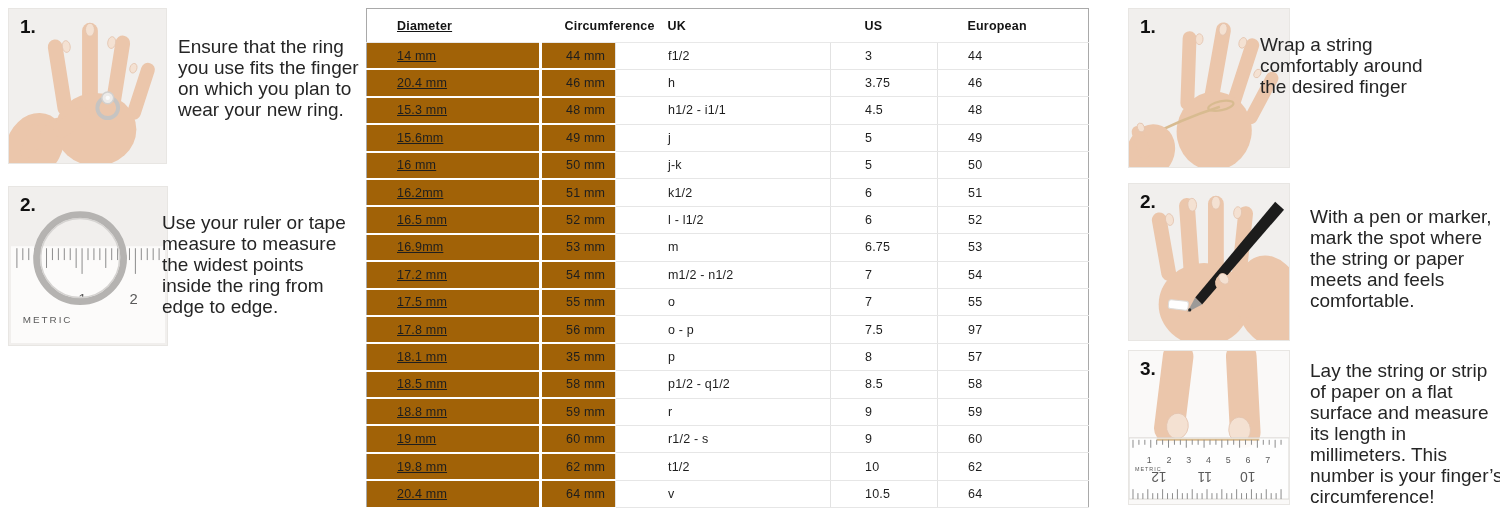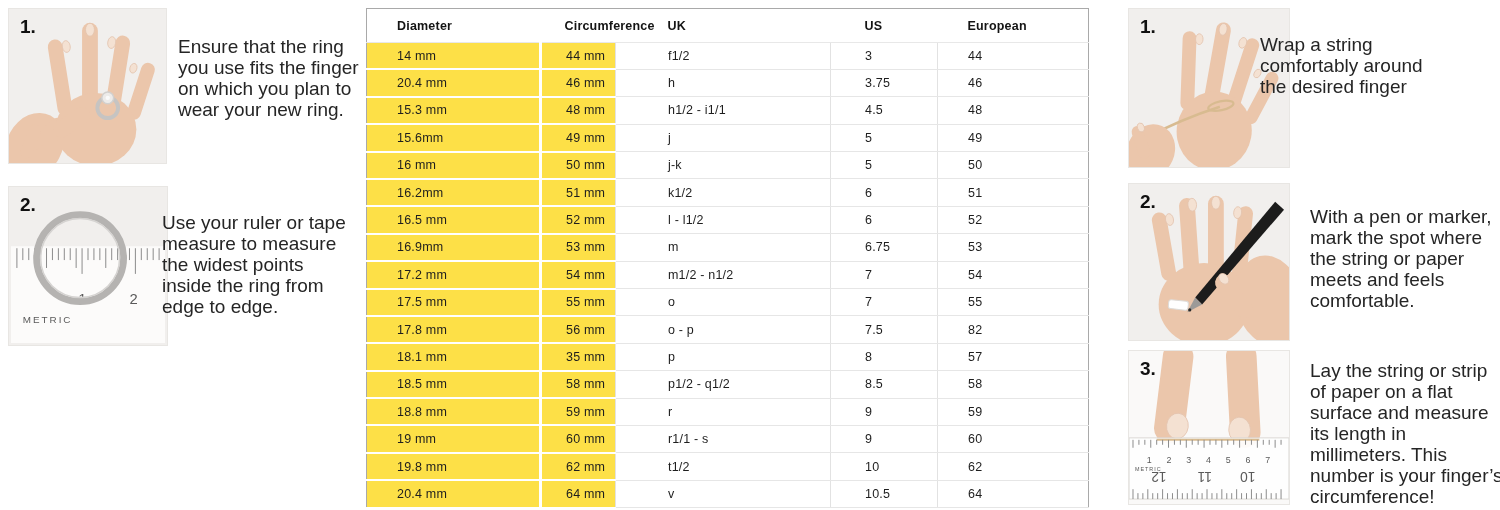--- a/index.html
+++ b/index.html
@@ -25,23 +25,23 @@
     font-size:12.5px;letter-spacing:0.2px;color:#1e1e1e;
   }
   #size-table th{
     height:33px;text-align:left;font-weight:bold;font-size:12.5px;color:#141414;
     white-space:nowrap;overflow:visible;background:#ffffff;border-bottom:1px solid #e8e8e8;
     padding:0;vertical-align:middle;
   }
   #size-table td{
     height:25.4px;padding:0;vertical-align:middle;white-space:nowrap;
   }
-  #size-table td.c0,#size-table td.c1{background:#fde047;border-bottom:2px solid #ffffff;}
+  #size-table td.c0,#size-table td.c1{background:#a16207;border-bottom:2px solid #ffffff;}
   #size-table td.c2,#size-table td.c3,#size-table td.c4{background:#ffffff;border-bottom:1px solid #e6e6e6;}
-  #size-table .c0{padding-left:30px;}
+  #size-table .c0{padding-left:30px;text-decoration:underline;}
   #size-table .c1{padding-left:24px;border-left:3px solid #ffffff;}
   #size-table .c2{padding-left:52px;border-left:1px solid #e2e2e2;}
   #size-table .c3{padding-left:34px;border-left:1px solid #e2e2e2;}
   #size-table .c4{padding-left:30px;border-left:1px solid #e2e2e2;}
   #size-table th.c1{border-left:none;}
   #size-table th.c2,#size-table th.c3,#size-table th.c4{border-left:none;}
   .skin{fill:#ebc6ab;}
   .nail{fill:#f4e1d2;stroke:#e3c3ae;stroke-width:0.8;}
   .ruler-tick{stroke:#8a8a8a;stroke-width:1;fill:none;}
   .ruler-num{fill:#5a5a5a;font-family:"Liberation Sans",sans-serif;}
@@ -179,21 +179,21 @@
           <td class="c1">55 mm</td>
           <td class="c2">o</td>
           <td class="c3">7</td>
           <td class="c4">55</td>
         </tr>
         <tr>
           <td class="c0">17.8 mm</td>
           <td class="c1">56 mm</td>
           <td class="c2">o - p</td>
           <td class="c3">7.5</td>
-          <td class="c4">82</td>
+          <td class="c4">97</td>
         </tr>
         <tr>
           <td class="c0">18.1 mm</td>
           <td class="c1">35 mm</td>
           <td class="c2">p</td>
           <td class="c3">8</td>
           <td class="c4">57</td>
         </tr>
         <tr>
           <td class="c0">18.5 mm</td>
@@ -205,21 +205,21 @@
         <tr>
           <td class="c0">18.8 mm</td>
           <td class="c1">59 mm</td>
           <td class="c2">r</td>
           <td class="c3">9</td>
           <td class="c4">59</td>
         </tr>
         <tr>
           <td class="c0">19 mm</td>
           <td class="c1">60 mm</td>
-          <td class="c2">r1/1 - s</td>
+          <td class="c2">r1/2 - s</td>
           <td class="c3">9</td>
           <td class="c4">60</td>
         </tr>
         <tr>
           <td class="c0">19.8 mm</td>
           <td class="c1">62 mm</td>
           <td class="c2">t1/2</td>
           <td class="c3">10</td>
           <td class="c4">62</td>
         </tr>

